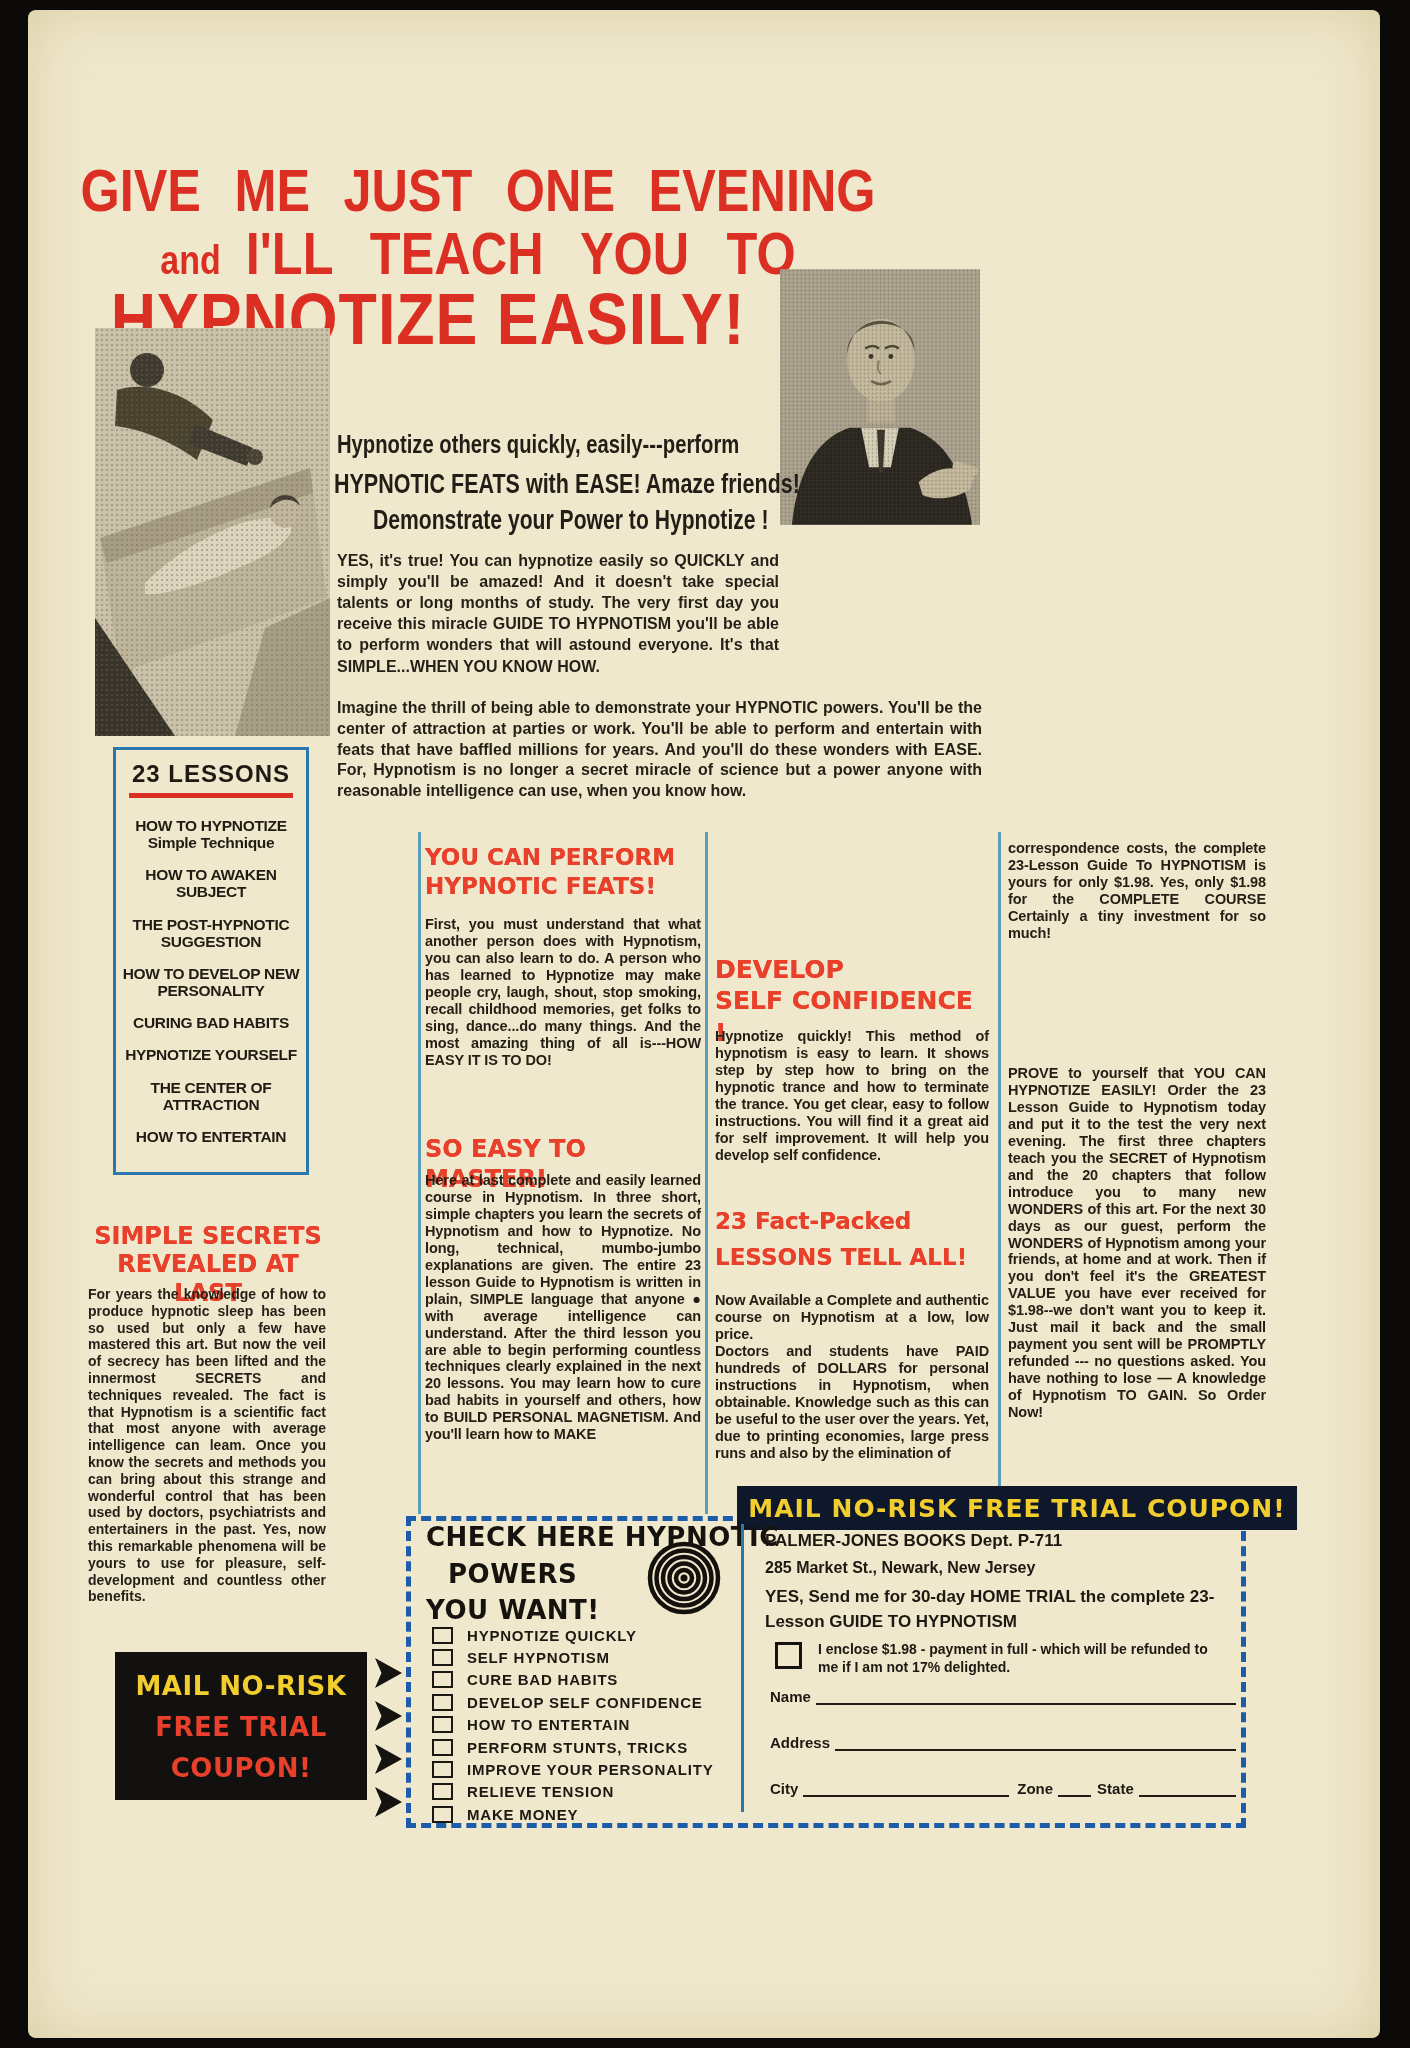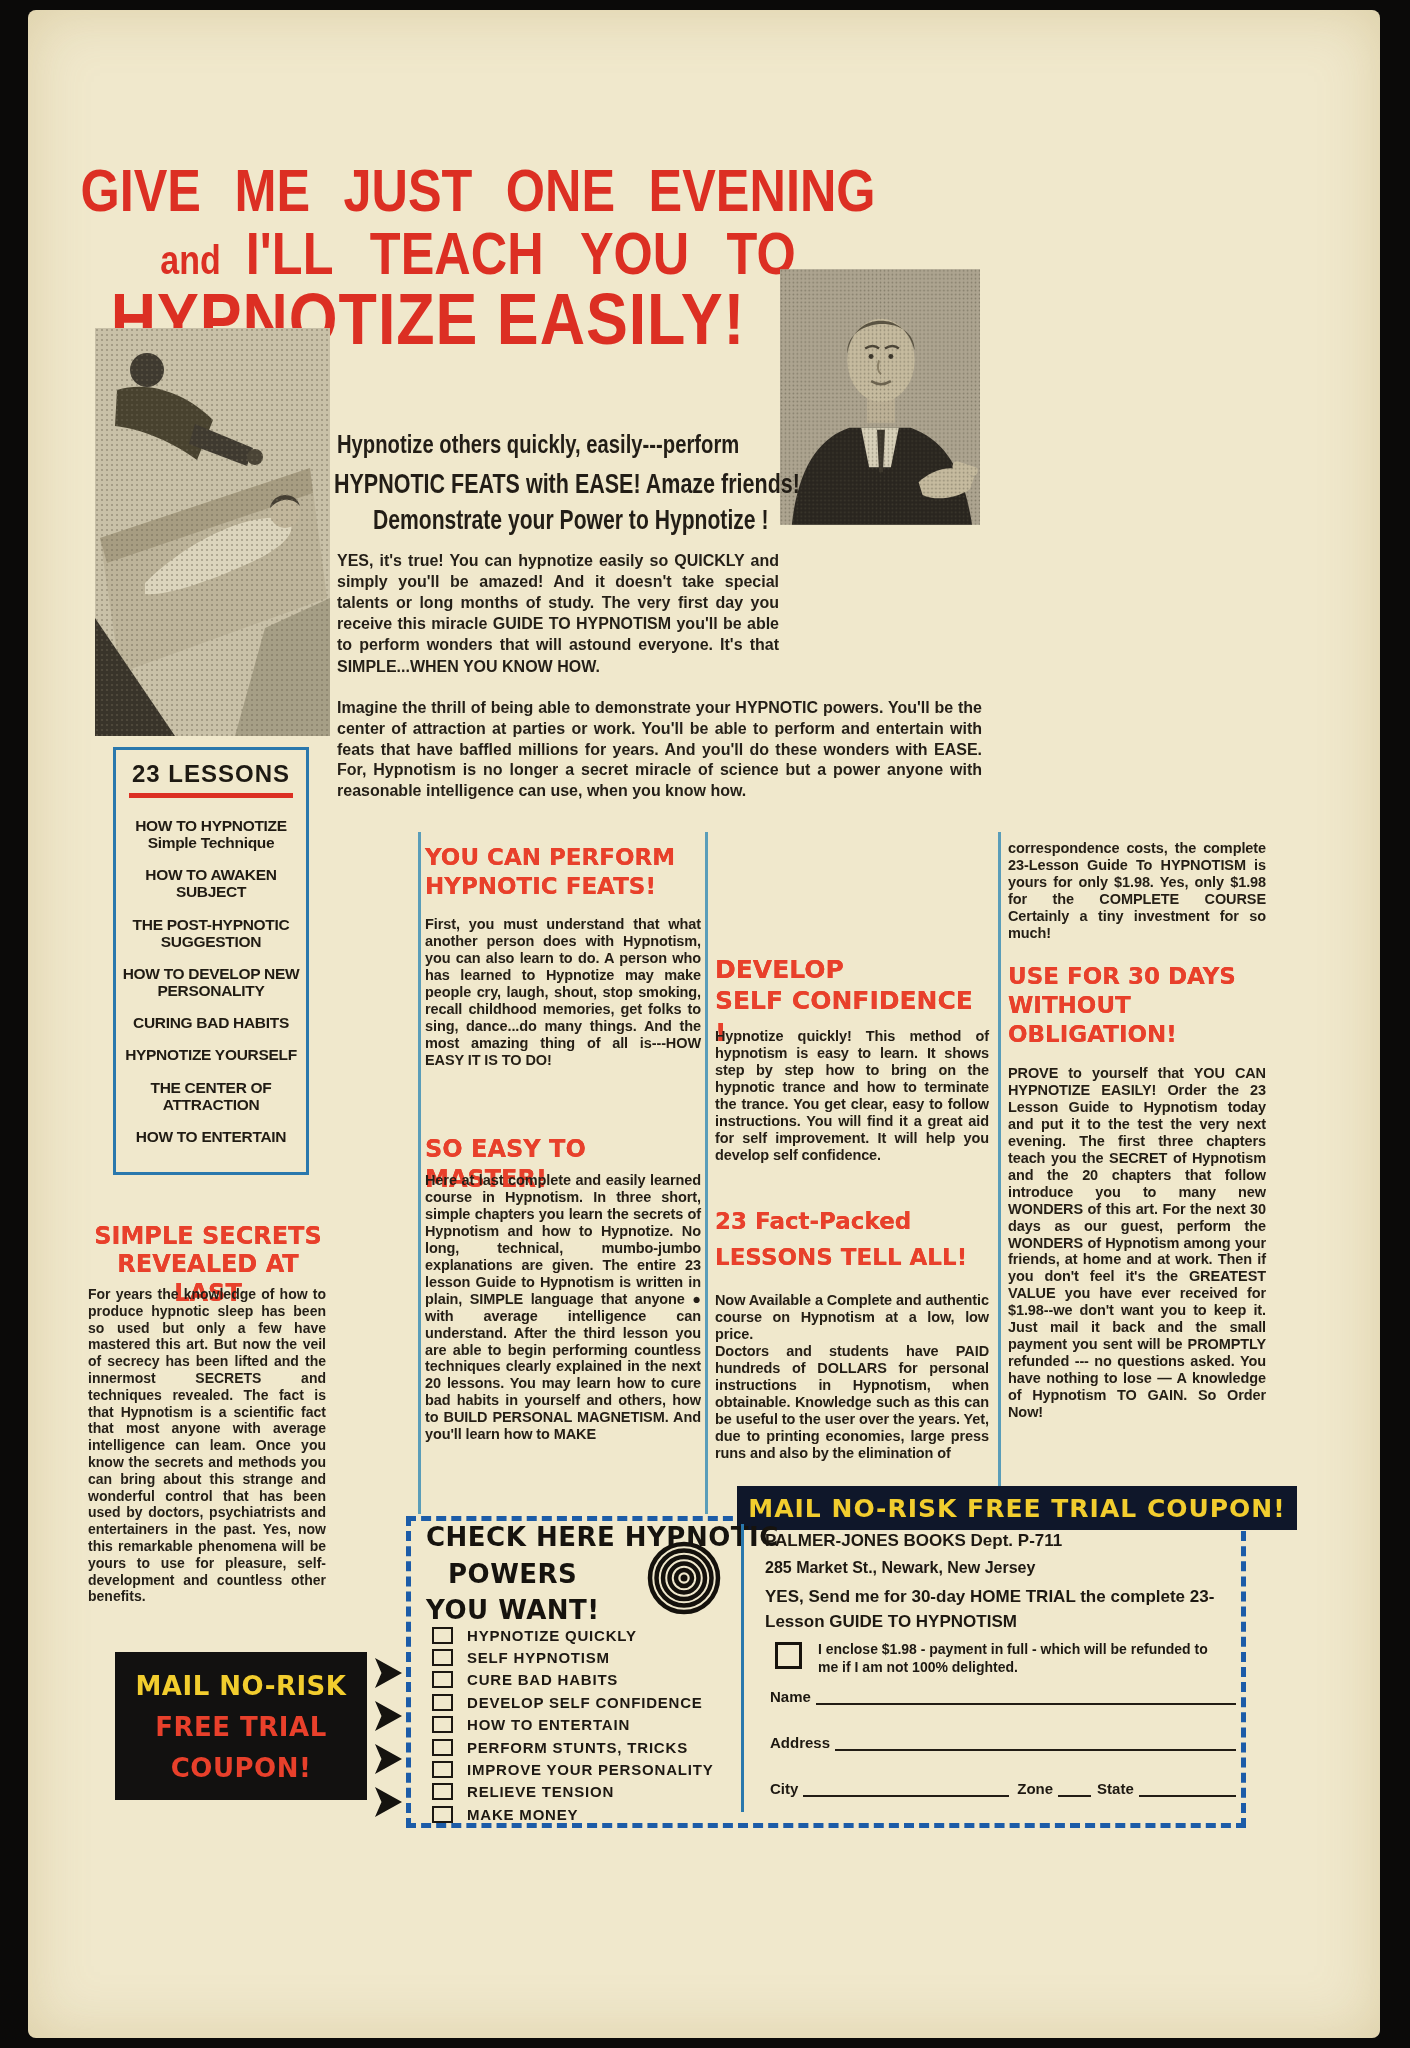--- a/index.html
+++ b/index.html
@@ -226,23 +226,20 @@
 
   <div id="col2-h1" class="colhead">DEVELOP
 SELF CONFIDENCE !</div>
   <div id="col2-p1" class="colpara">Hypnotize quickly! This method of hypnotism is easy to learn. It shows step by step how to bring on the hypnotic trance and how to terminate the trance. You get clear, easy to follow instructions. You will find it a great aid for self improvement. It will help you develop self confidence.</div>
   <div id="col2-h2" class="colhead">23 Fact-Packed
 LESSONS TELL ALL!</div>
   <div id="col2-p2" class="colpara prelines">Now Available a Complete and authentic course on Hypnotism at a low, low price.
 Doctors and students have PAID hundreds of DOLLARS for personal instructions in Hypnotism, when obtainable. Knowledge such as this can be useful to the user over the years. Yet, due to printing economies, large press runs and also by the elimination of</div>
 
   <div id="col3-p0" class="colpara">correspondence costs, the complete 23-Lesson Guide To HYPNOTISM is yours for only $1.98. Yes, only $1.98 for the COMPLETE COURSE Certainly a tiny investment for so much!</div>
-  <div id="col3-h1" class="colhead">USE FOR 30 DAYS
-WITHOUT
-OBLIGATION!</div>
   <div id="col3-p1" class="colpara">PROVE to yourself that YOU CAN HYPNOTIZE EASILY! Order the 23 Lesson Guide to Hypnotism today and put it to the test the very next evening. The first three chapters teach you the SECRET of Hypnotism and the 20 chapters that follow introduce you to many new WONDERS of this art. For the next 30 days as our guest, perform the WONDERS of Hypnotism among your friends, at home and at work. Then if you don't feel it's the GREATEST VALUE you have ever received for $1.98--we don't want you to keep it. Just mail it back and the small payment you sent will be PROMPTLY refunded --- no questions asked. You have nothing to lose — A knowledge of Hypnotism TO GAIN. So Order Now!</div>
 
   <div id="mailbox">
     <div class="mb-line mb-yellow">MAIL NO-RISK</div>
     <div class="mb-line mb-red">FREE TRIAL</div>
     <div class="mb-line mb-red">COUPON!</div>
   </div>
   <div id="arrows">
     <div class="arrow"></div>
     <div class="arrow"></div>
@@ -308,21 +305,21 @@
     </div>
 
   <div id="rp-rule"></div>
   <div id="publisher" class="formtext">PALMER-JONES BOOKS  Dept. P-711</div>
   <div id="paddress" class="formtext">285 Market St., Newark, New Jersey</div>
   <div id="offer1" class="formtext">YES, Send me for 30-day HOME TRIAL the complete 23-</div>
   <div id="offer2" class="formtext">Lesson GUIDE TO HYPNOTISM</div>
 
   <div id="enclose-row">
     <span class="big-checkbox"></span>
-    <span id="enclose-text">I enclose $1.98 - payment in full  - which will be refunded to me if I am not 100% delighted.</span>
+    <span id="enclose-text">I enclose $1.98 - payment in full  - which will be refunded to me if I am not 17% delighted.</span>
   </div>
 
   <div id="row-name" class="form-row">
     <span class="form-label">Name</span>
     <span class="fline grow"></span>
   </div>
   <div id="row-addr" class="form-row">
     <span class="form-label">Address</span>
     <span class="fline grow"></span>
   </div>

